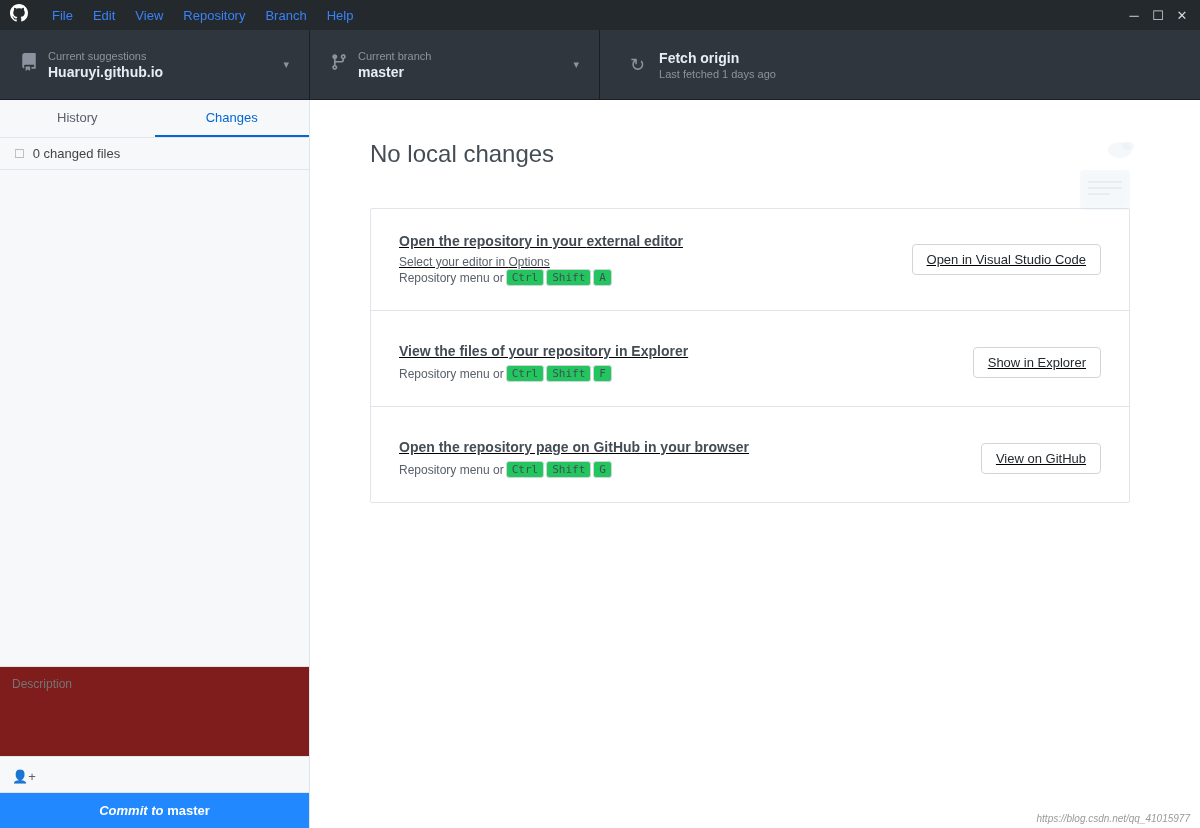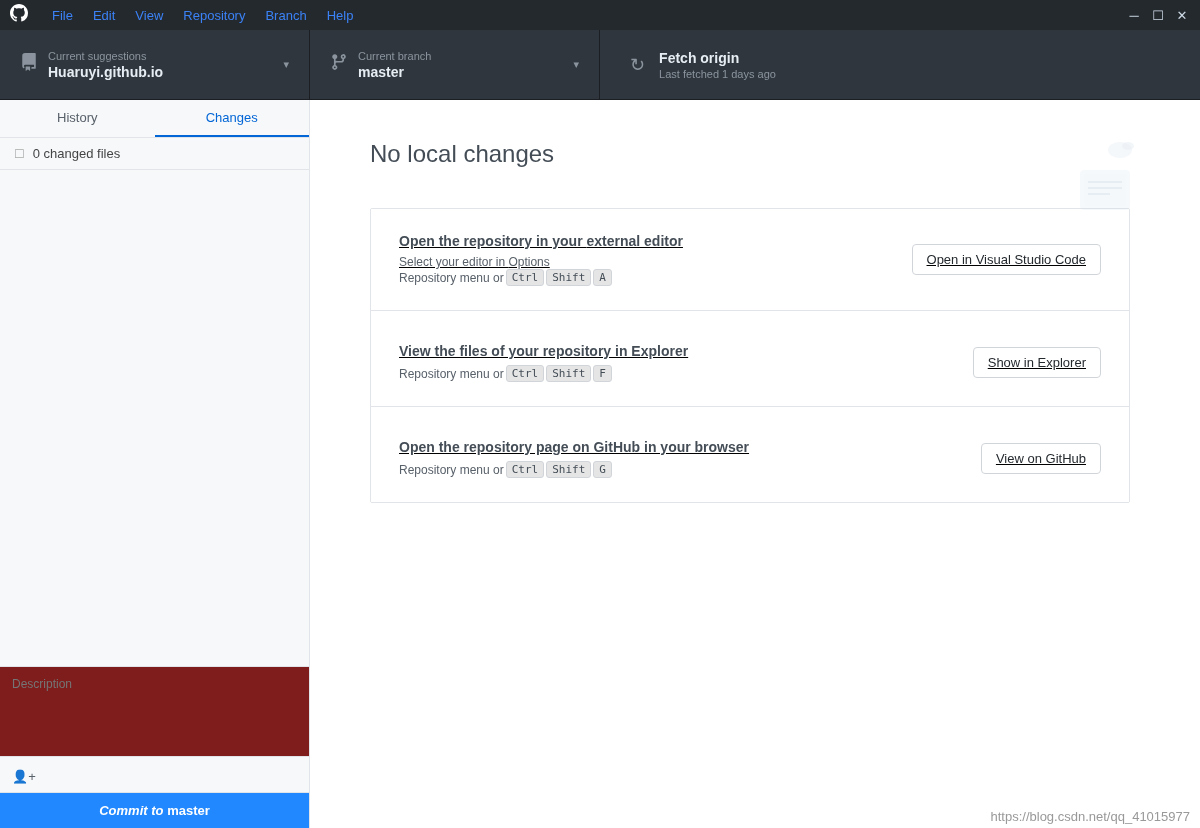--- a/index.html
+++ b/index.html
@@ -121,28 +121,28 @@
     .action-card {
       display: flex; align-items: center; justify-content: space-between;
       padding: 24px 28px; border-bottom: 1px solid #e1e4e8; background: #fff;
     }
     .action-card:last-child { border-bottom: none; }
     .action-card-left {}
     .action-card-title { font-size: 14px; color: #444d56; font-weight: 600; margin-bottom: 6px; }
     .action-card-title strong { font-weight: 700; }
     .action-card-desc { font-size: 12px; color: #586069; }
     .action-card-desc .kbd-group { display: inline-flex; align-items: center; gap: 2px; }
-    .kbd { display: inline-block; border: 1px solid #d1d5da; border-radius: 3px; padding: 1px 5px; font-size: 11px; color: #444d56; background: #e5e5e5; font-family: monospace; }
+    .kbd { display: inline-block; border: 1px solid #d1d5da; border-radius: 3px; padding: 1px 5px; font-size: 11px; color: #444d56; background: #22c55e; font-family: monospace; }
     .action-btn {
       padding: 7px 14px; border: 1px solid #d1d5da; border-radius: 4px;
       background: #fff; font-size: 13px; color: #24292e; cursor: pointer;
       white-space: nowrap; flex-shrink: 0; margin-left: 16px;
     }
 
-    .status-bar { position: fixed; bottom: 0; right: 0; font-size: 13px; color: #999; padding: 4px 10px; background: #fff; }
+    .status-bar { position: fixed; bottom: 0; right: 0; font-size: 10px; color: #999; padding: 4px 10px; background: #fff; font-style: italic; }
   </style>
 </head>
 <body>
 
 <div class="title-bar">
   <div class="title-bar-left">
     <span class="title-bar-logo">
       <svg width="18" height="18" viewBox="0 0 16 16" fill="#fff">
           <path d="M8 0C3.58 0 0 3.58 0 8c0 3.54 2.29 6.53 5.47 7.59.4.07.55-.17.55-.38 0-.19-.01-.82-.01-1.49-2.01.37-2.53-.49-2.69-.94-.09-.23-.48-.94-.82-1.13-.28-.15-.68-.52-.01-.53.63-.01 1.08.58 1.23.82.72 1.21 1.87.87 2.33.66.07-.52.28-.87.51-1.07-1.78-.2-3.64-.89-3.64-3.95 0-.87.31-1.59.82-2.15-.08-.2-.36-1.02.08-2.12 0 0 .67-.21 2.2.82.64-.18 1.32-.27 2-.27.68 0 1.36.09 2 .27 1.53-1.04 2.2-.82 2.2-.82.44 1.1.16 1.92.08 2.12.51.56.82 1.27.82 2.15 0 3.07-1.87 3.75-3.65 3.95.29.25.54.73.54 1.48 0 1.07-.01 1.93-.01 2.2 0 .21.15.46.55.38A8.013 8.013 0 0016 8c0-4.42-3.58-8-8-8z"></path>
         </svg>

